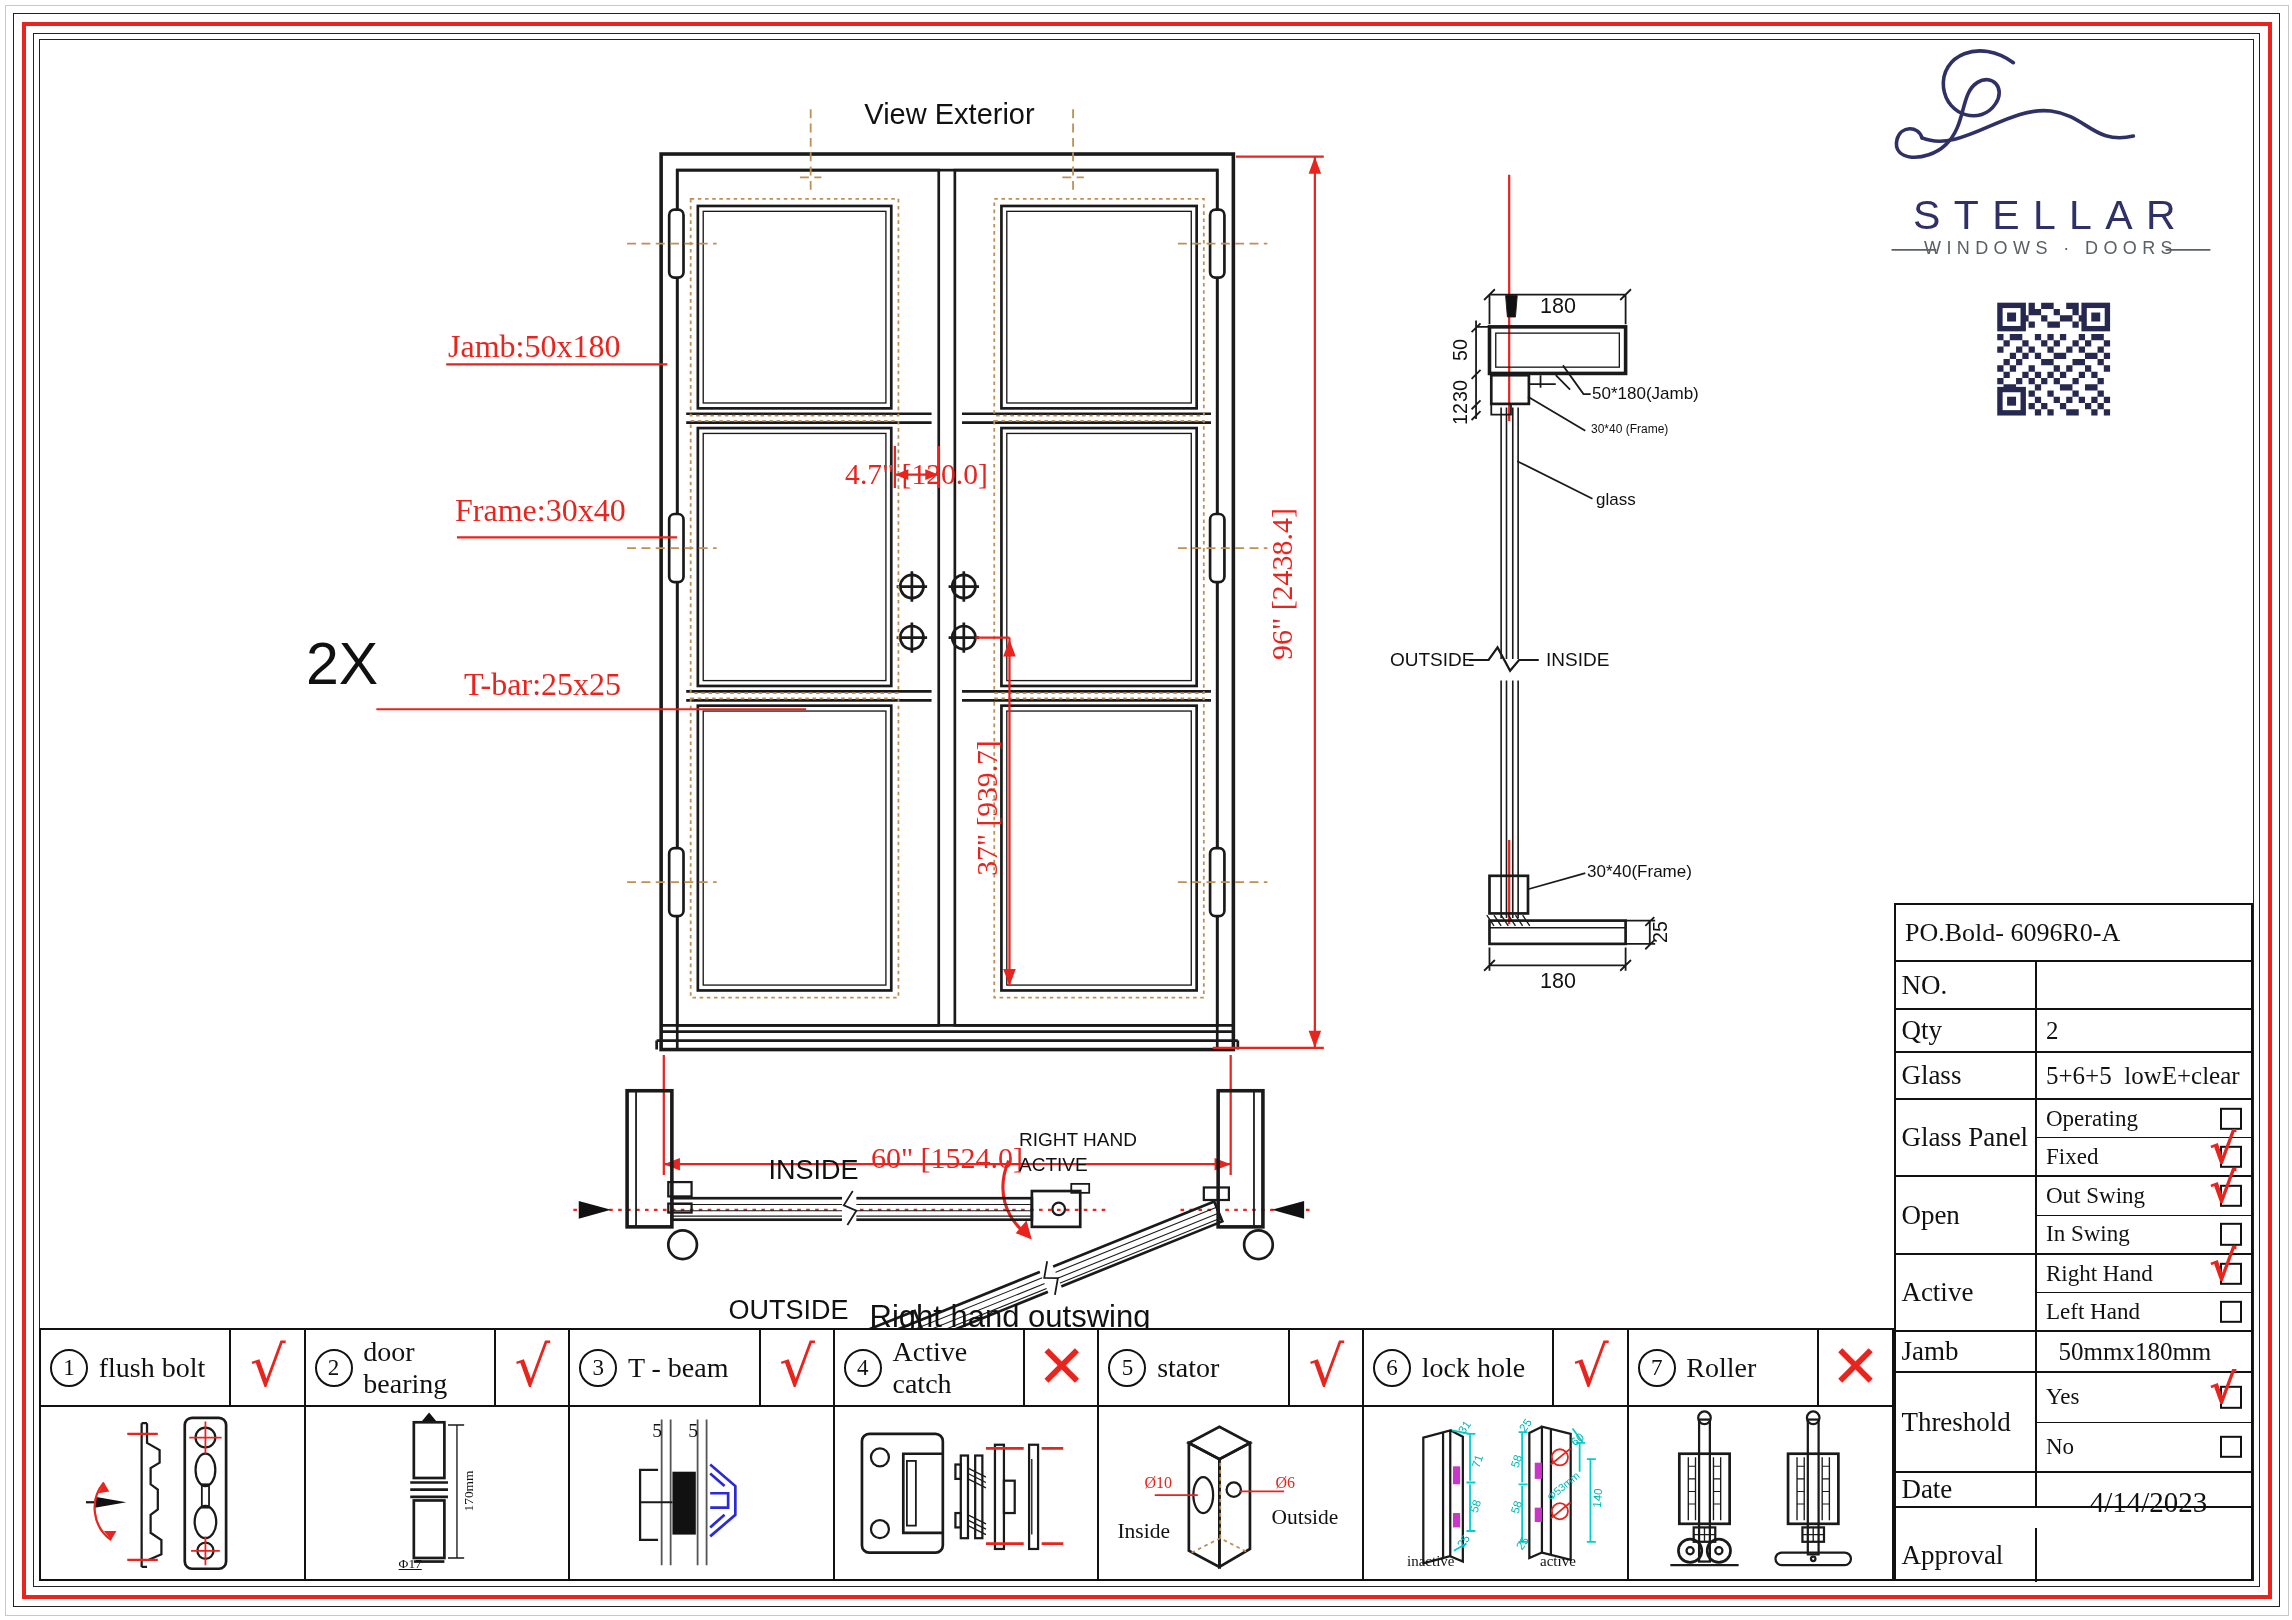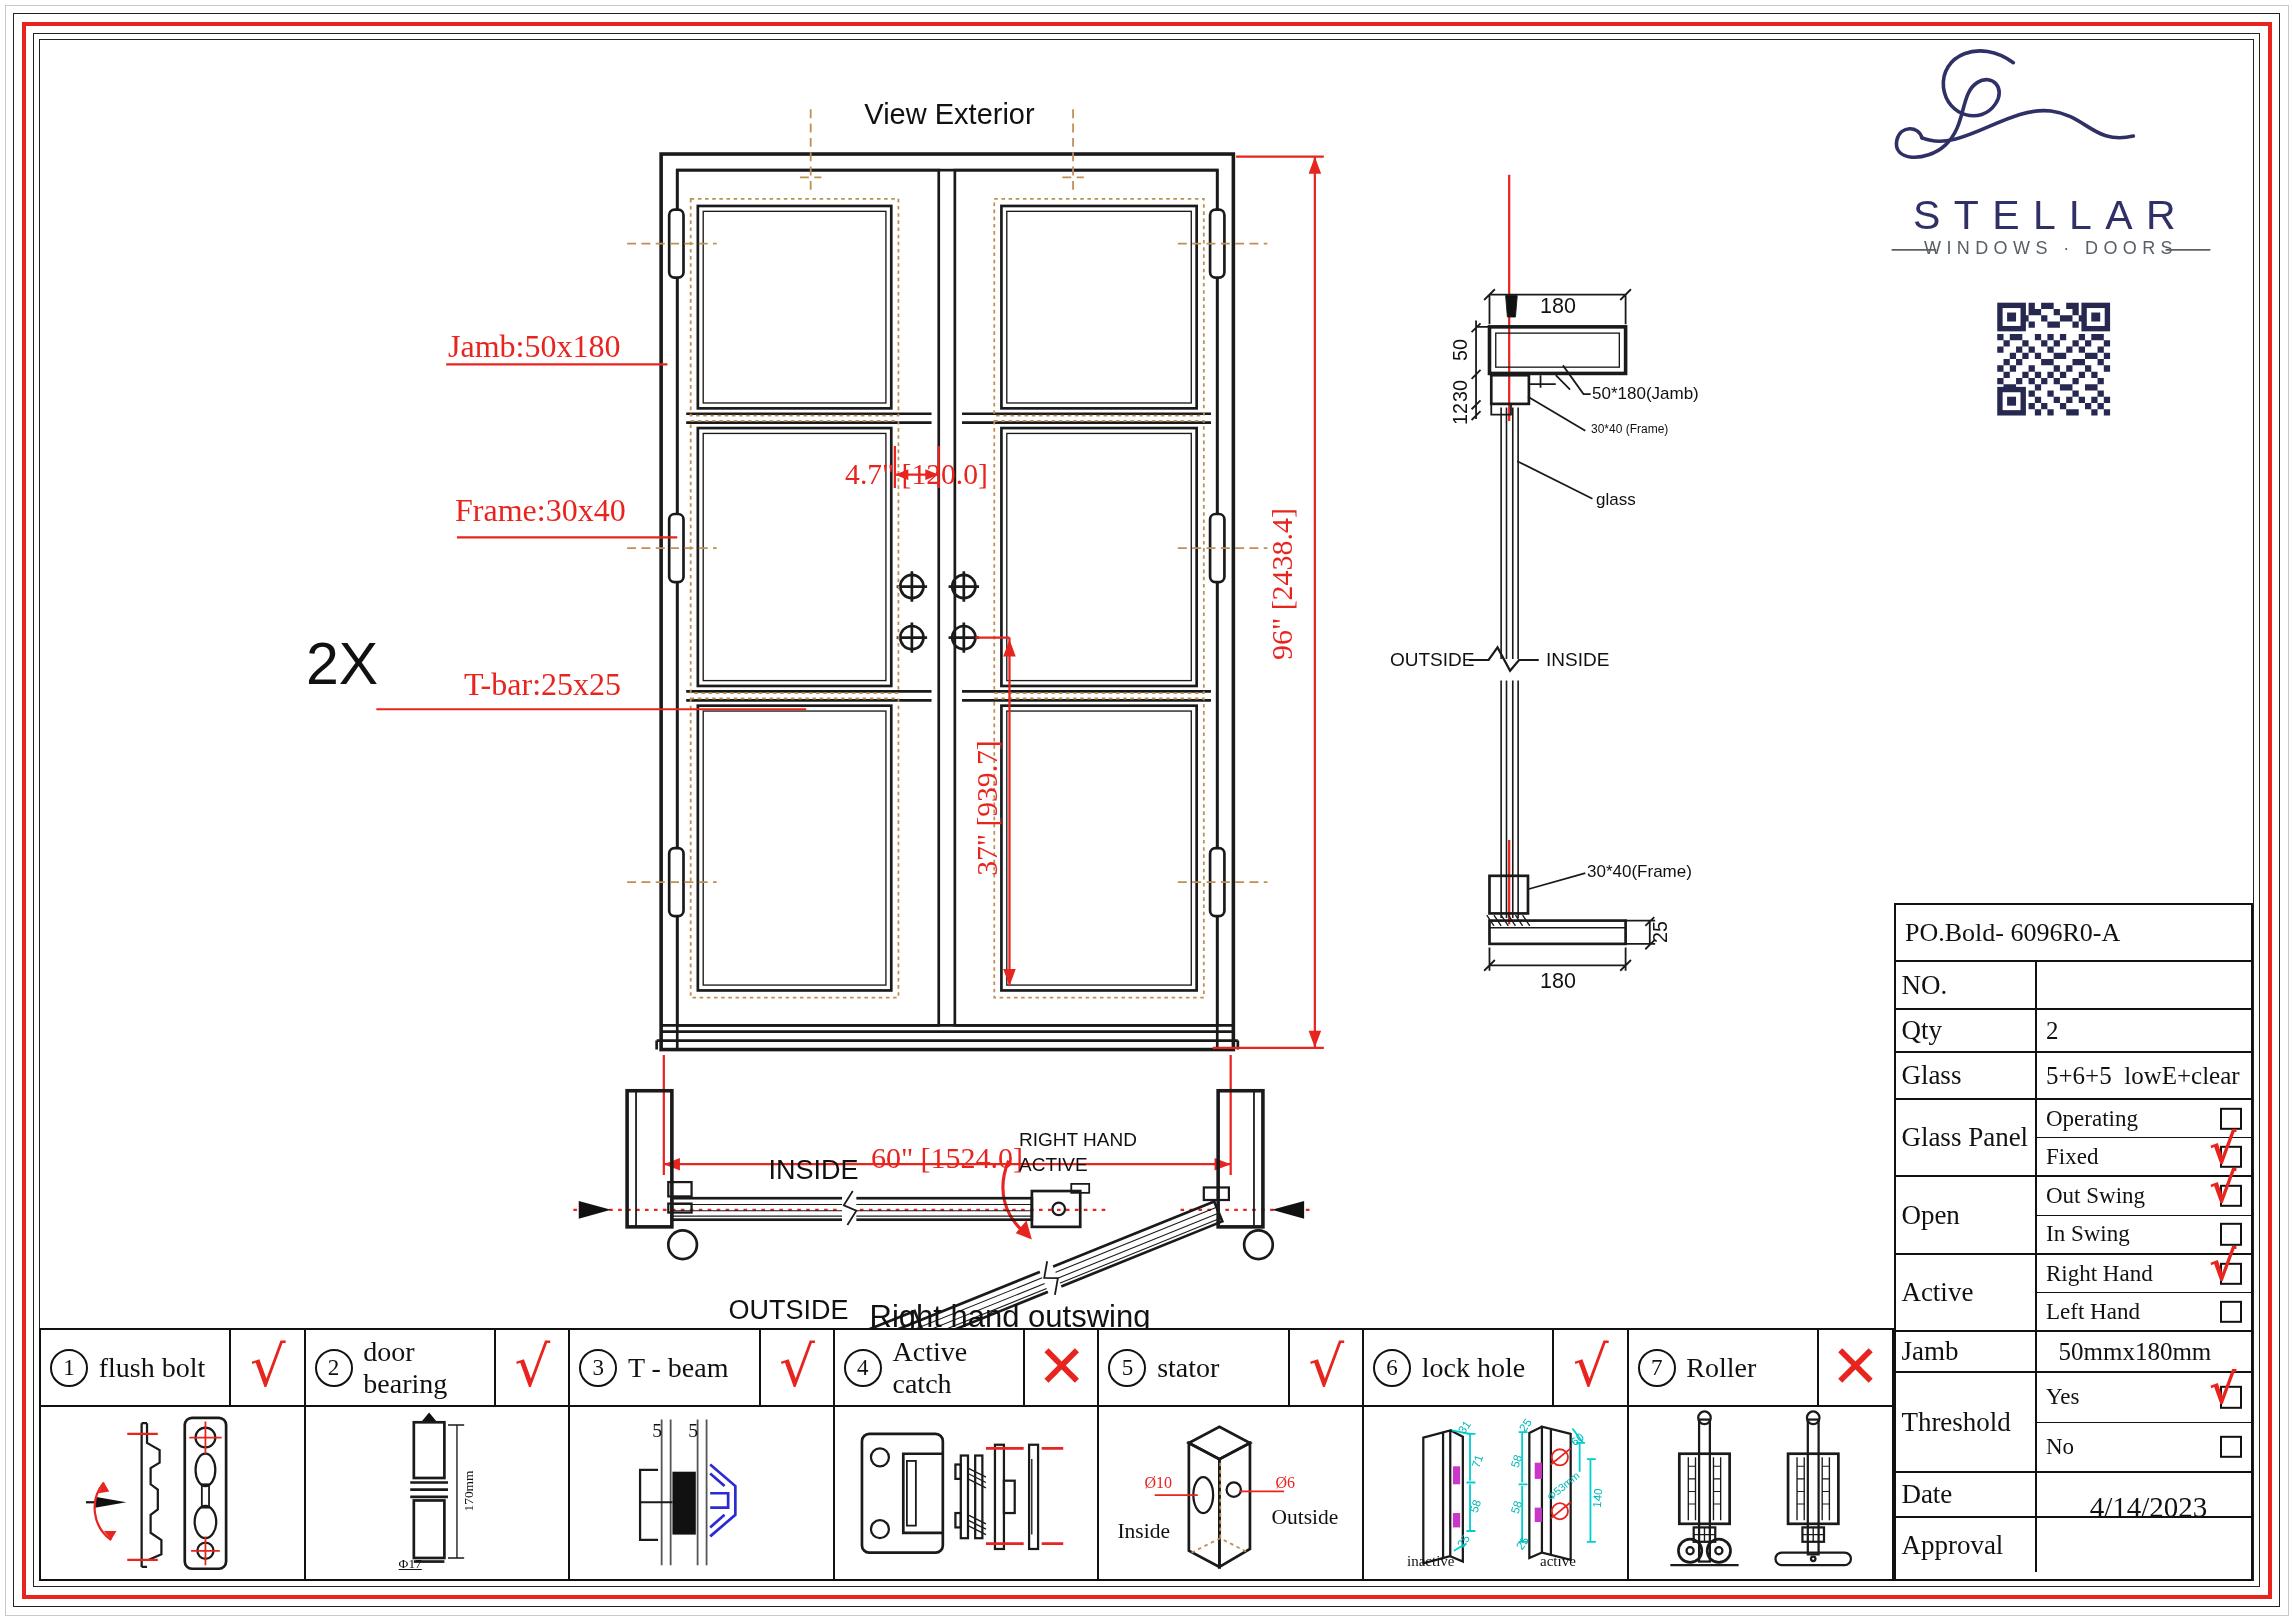--- a/index.html
+++ b/index.html
@@ -15,21 +15,21 @@
   .t{position:absolute;white-space:pre;line-height:1.05;}
   .sans{font-family:"Liberation Sans",sans-serif;}
   .red{color:#e8241f;}
   .ctr{text-align:center;margin-top:26px;}
   .rot{transform:translate(-50%,-50%) rotate(-90deg);transform-origin:center;}
   .rr{position:absolute;transform:translate(-50%,-50%) rotate(var(--a,0deg));white-space:nowrap;}
   
   #spec{position:absolute;left:1894px;top:903px;width:359px;height:678px;
         border:2.7px solid #111;box-sizing:border-box;background:#fff;}
   .srow{display:flex;border-bottom:2.2px solid #111;box-sizing:border-box;}
-  .srow:last-child{border-bottom:none;}
+  .srow:last-child{border-bottom:none;margin-top:20px;}
   .slabel{width:141px;border-right:2.2px solid #111;box-sizing:border-box;
           font-size:27px;display:flex;align-items:center;padding-left:5.4px;}
   .sval{flex:1;font-size:25px;display:flex;align-items:center;padding-left:9px;white-space:pre;}
   .sopts{flex:1;display:flex;flex-direction:column;}
   .sopt{flex:1;display:flex;align-items:center;padding-left:9px;font-size:23px;
         border-bottom:1.8px solid #111;box-sizing:border-box;position:relative;}
   .sopt:last-child{border-bottom:none;}
   .cbx{position:absolute;right:9px;top:50%;transform:translateY(-50%);
        width:22.4px;height:22.4px;border:2.2px solid #111;box-sizing:border-box;}
   .cmk{position:absolute;right:3.6px;top:-23px;font-size:41px;color:#e8241f;
@@ -365,21 +365,21 @@
           <span class="cbx">
               <span class="cmk">√</span>
             </span>
           </div>
         <div class="sopt">
             <span>No</span>
           <span class="cbx"></span>
           </div>
       </div>
     </div>
-    <div class="srow" style="height:45px;">
+    <div class="srow" style="height:35px;">
       <div class="slabel">Date</div>
       <div class="sval ctr" style="justify-content:center;font-size:29px;">4/14/2023</div>
     </div>
     <div class="srow" style="height:54px;">
       <div class="slabel">Approval</div>
       <div class="sval"></div>
     </div>
   </div>
 
   <div id="strip">

